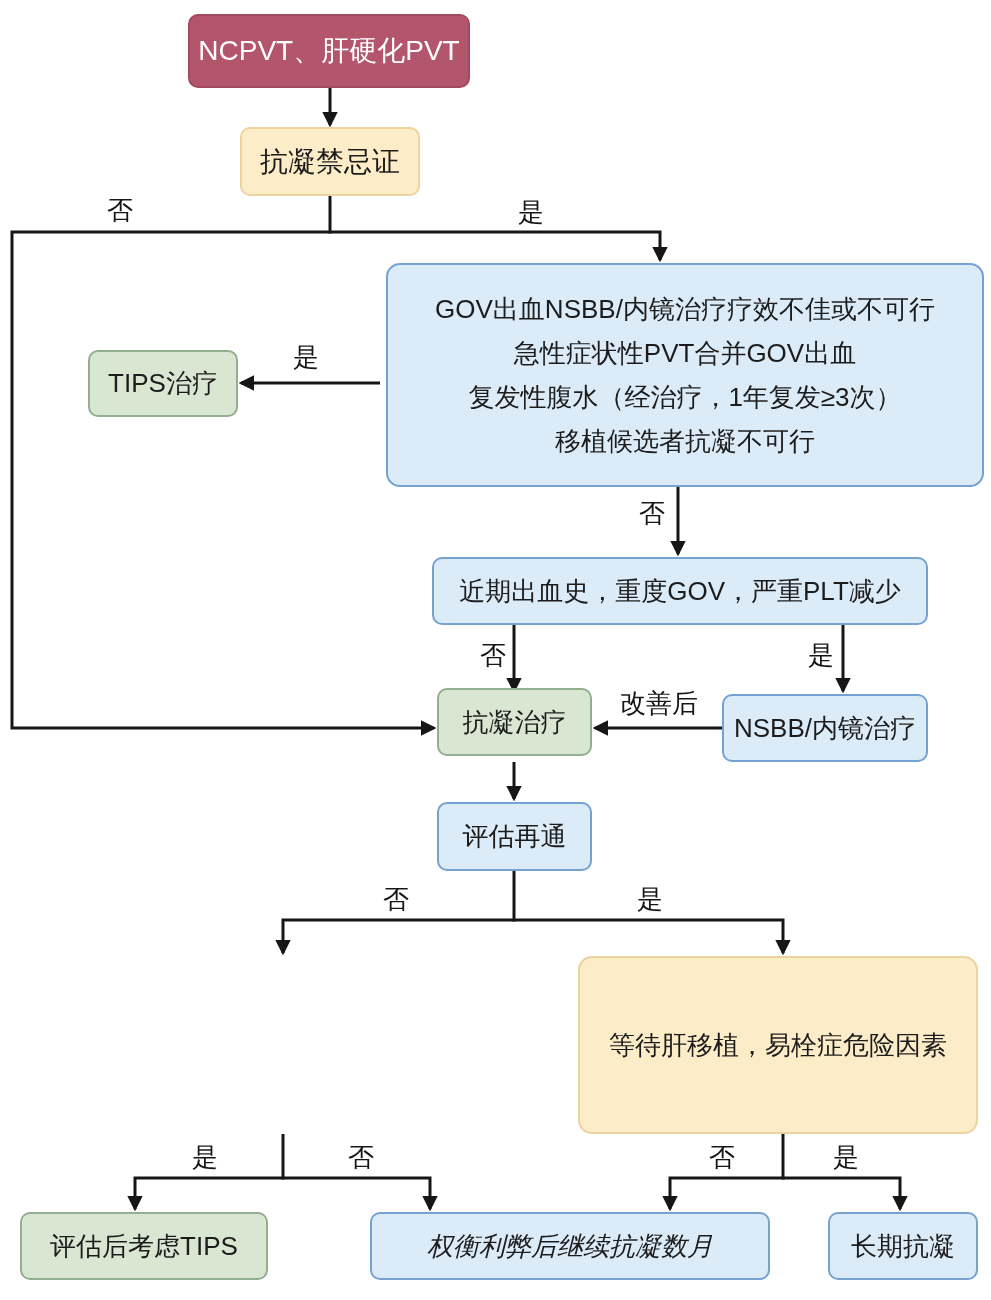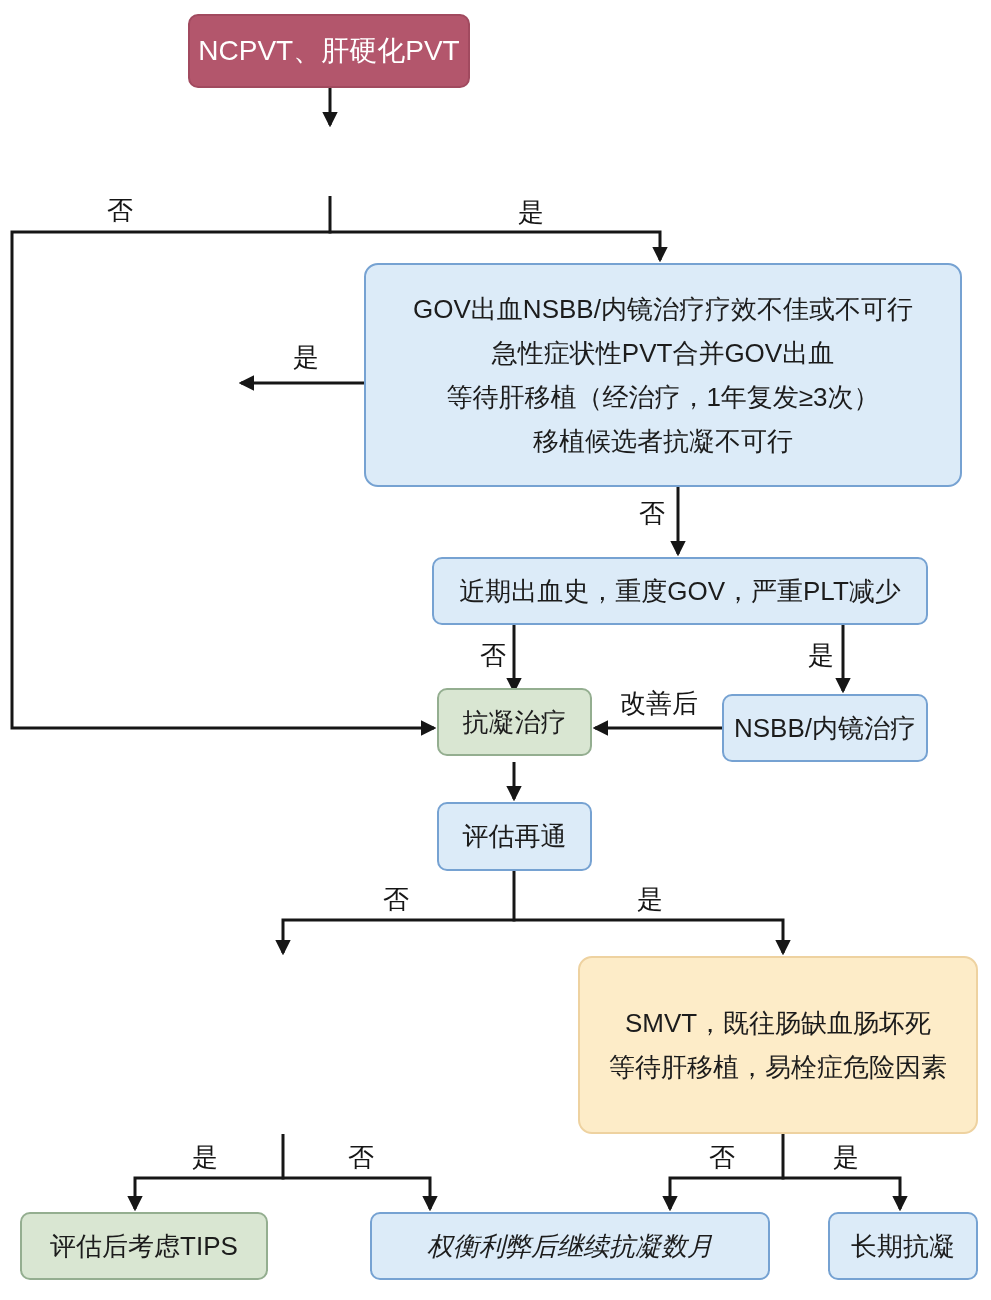--- a/index.html
+++ b/index.html
@@ -11,21 +11,21 @@
   .node{position:absolute;display:flex;flex-direction:column;align-items:center;justify-content:center;
         text-align:center;font-size:26px;font-weight:500;color:var(--text,#1c1c1c);
         line-height:1.7;border-radius:10px;box-sizing:border-box;padding:2px 6px;}
   .red{background:var(--start-bg,#b3566c);border:2px solid var(--start-border,#a14a5f);color:var(--start-text,#fff);}
   .yellow{background:var(--yellow-bg,#fdecc8);border:2px solid var(--yellow-border,#eed2a0);}
   .blue{background:var(--blue-bg,#dcebf8);border:2px solid var(--blue-border,#76a2d2);}
   .green{background:var(--green-bg,#d9e6d2);border:2px solid var(--green-border,#94ae90);}
 
   .n-start{left:188px;top:14px;width:282px;height:74px;font-size:28px;text-align:right;}
   .n-contra{left:240px;top:127px;width:180px;height:69px;font-size:28px;}
-  .n-criteria{left:364px;top:263px;width:598px;height:224px;border-radius:14px;}
+  .n-criteria{left:386px;top:263px;width:598px;height:224px;border-radius:14px;}
   .n-tips{left:88px;top:350px;width:150px;height:67px;}
   .n-recent{left:432px;top:557px;width:496px;height:68px;}
   .n-anticoag{left:437px;top:688px;width:155px;height:68px;}
   .n-nsbb{left:722px;top:694px;width:206px;height:68px;}
   .n-recanal{left:437px;top:802px;width:155px;height:69px;justify-content:center;}
   .n-poor{left:12px;top:956px;width:528px;height:178px;border-radius:14px;}
   .n-smvt{left:578px;top:956px;width:400px;height:178px;border-radius:14px;}
   .n-tips2{left:20px;top:1212px;width:248px;height:68px;}
   .n-continue{left:370px;top:1212px;width:400px;height:68px;font-style:italic;}
   .n-long{left:828px;top:1212px;width:150px;height:68px;}
@@ -88,48 +88,53 @@
 
     <path class="edge" d="M783 1134 V1179.5"></path>
     <path class="edge" d="M783 1178 H670 V1209" marker-end="url(#arrow)"></path>
     <path class="edge" d="M783 1178 H900 V1209" marker-end="url(#arrow)"></path>
   </svg>
 
   <div class="node red n-start">
     <span>NCPVT、肝硬化PVT</span>
   </div>
 
+  <div class="node yellow n-contra">
+    <span>抗凝禁忌证</span>
+  </div>
 
   <div class="node blue n-criteria">
     <div>GOV出血NSBB/内镜治疗疗效不佳或不可行</div>
     <div>急性症状性PVT合并GOV出血</div>
-    <div>等待肝移植（经治疗，1年复发≥3次）</div>
+    <div>复发性腹水（经治疗，1年复发≥3次）</div>
     <div>移植候选者抗凝不可行</div>
   </div>
 
+  <div class="node green n-tips">
+    <span>TIPS治疗</span>
+  </div>
 
   <div class="node blue n-recent">
     <span>近期出血史，重度GOV，严重PLT减少</span>
   </div>
 
   <div class="node green n-anticoag">
     <span>抗凝治疗</span>
   </div>
 
   <div class="node blue n-nsbb">
     <span>NSBB/内镜治疗</span>
   </div>
 
   <div class="node blue n-recanal">
     <span>评估再通</span>
   </div>
 
 
   <div class="node yellow n-smvt">
-    <div>SMVT，既往肠缺血肠坏死</div>
     <div>等待肝移植，易栓症危险因素</div>
   </div>
 
   <div class="node green n-tips2">
     <span>评估后考虑TIPS</span>
   </div>
 
   <div class="node blue n-continue">
     <span>权衡利弊后继续抗凝数月</span>
   </div>

